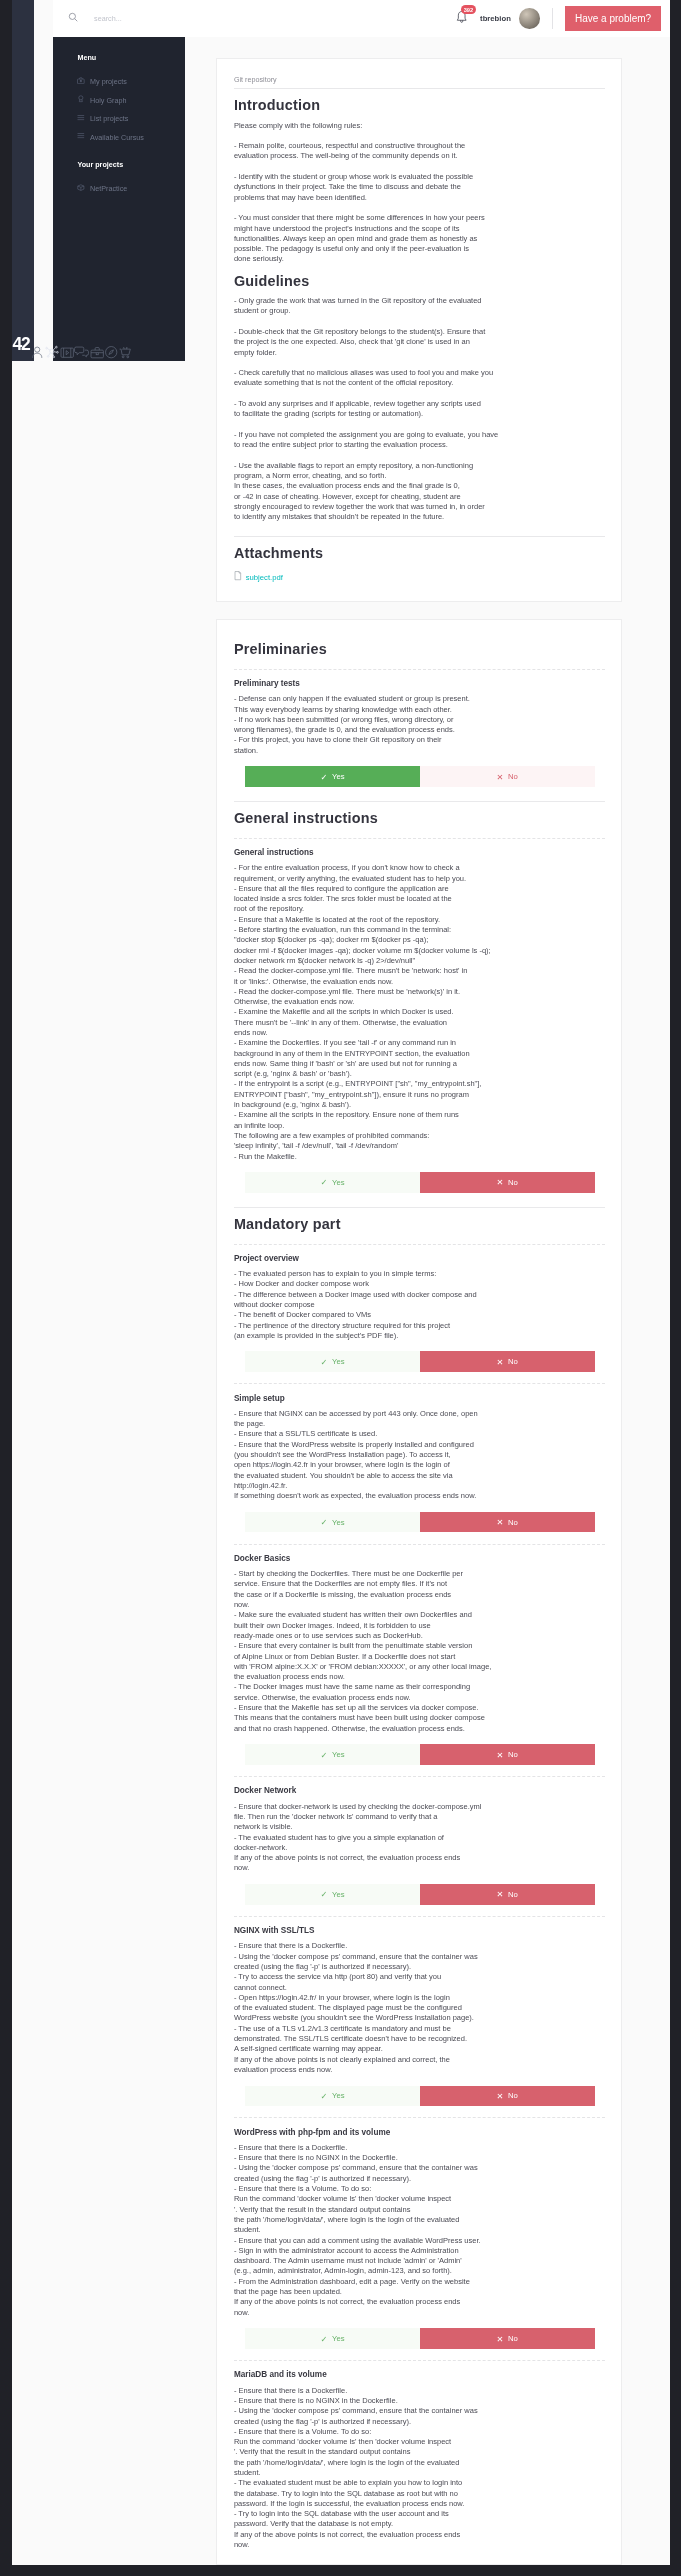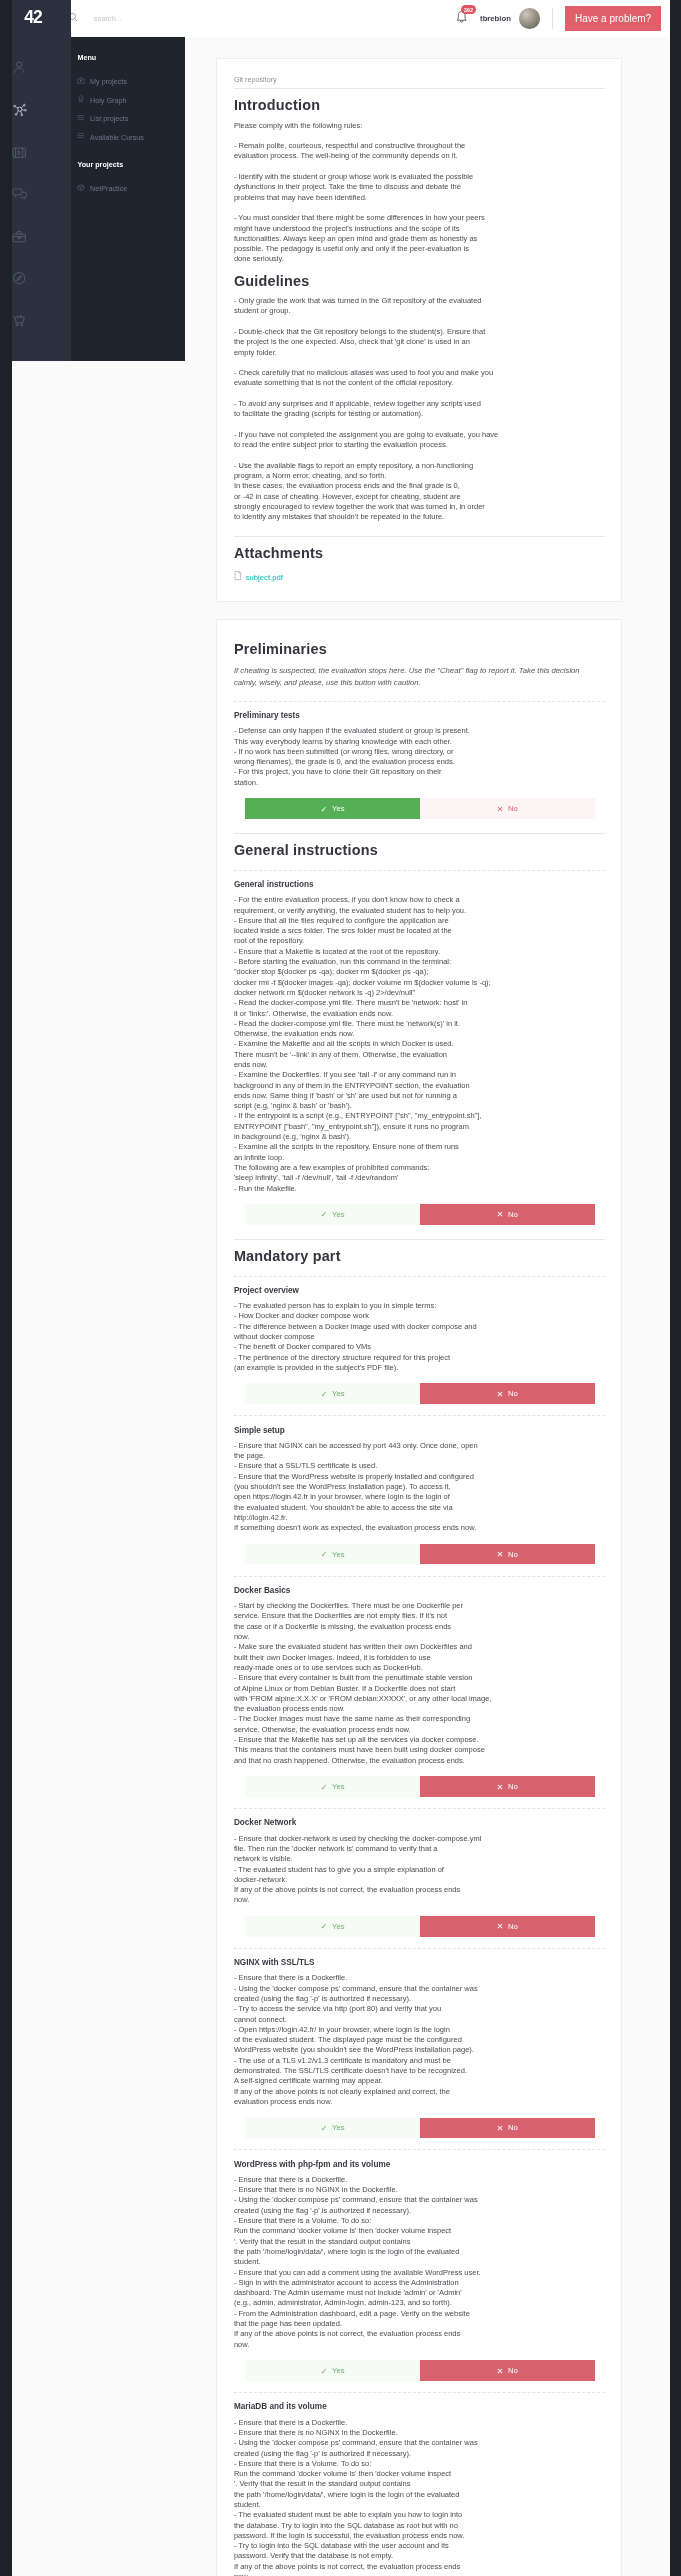--- a/index.html
+++ b/index.html
@@ -15,21 +15,21 @@
   .top-right { display:flex; align-items:center; gap:8.2px; }
   .bell-wrap { position:relative; margin-right:3.1px; }
   .bell-wrap svg { stroke:#3c3f4a; }
   .notif-badge { position:absolute; top:-5.2px; left:5.2px; background:#e4525f; color:#fff; font-size:5.7px; font-weight:bold; border-radius:5.2px; padding:1.5px 3.1px; }
   .username { font-size:7.7px; font-weight:bold; color:#3a3d47; }
   .avatar { width:20.6px; height:20.6px; border-radius:50%; background:radial-gradient(circle at 35% 30%, #cfc6b8, #7d766c 70%, #55504a); }
   .vdiv { width:0.5px; height:20.6px; background:#e3e3e6; margin:0 4.1px; }
   .problem-btn { background:#df5f6b; color:#fff; border:none; font-size:10px; padding:6.7px 10.3px; cursor:pointer; font-family:inherit; }
 
   
-  .iconrail { position:absolute; left:0; top:0; width:59px; height:361px; background:#2c3140; display:flex; flex-direction:column; align-items:flex-start; z-index:3; }
+  .iconrail { position:absolute; left:0; top:0; width:22px; height:361px; background:#2c3140; display:flex; flex-direction:row; align-items:flex-end; z-index:3; }
   .logo42 { width:41px; height:34px; display:flex; align-items:center; justify-content:center; color:#fff; font-size:17.5px; font-weight:bold; letter-spacing:-1px; }
   .rail-ic { margin-top:26px; }
   .rail-ic svg { stroke:#606879; fill:none; stroke-width:1.4; }
   .rail-ic.active svg { stroke:#dfe3ee; }
   .menupanel { position:absolute; left:41px; top:37px; width:132px; height:324px; background:#20242f; padding:15px 0 0 24px; z-index:2; }
   .menu-head { color:#fff; font-size:7.2px; font-weight:bold; margin:1px 0 10.3px; }
   .menu-head.second { margin-top:13.4px; }
   .menu-item { display:flex; align-items:center; gap:5px; height:18.5px; color:#6d7487; font-size:7.2px; cursor:pointer; }
   .menu-item svg { stroke:#596075; fill:none; stroke-width:1.2; }
 
@@ -259,21 +259,20 @@
               <path d="M2 1 h8 l3 3 v13 h-11 z"></path>
               <path d="M10 1 v3 h3"></path>
             </svg></span>
         <span>subject.pdf</span>
       </a>
     </section>
 
     <section class="card">
 
       <h2>Preliminaries</h2>
-      <p class="italic-note">If cheating is suspected, the evaluation stops here. Use the "Cheat" flag to report it. Take this decision calmly, wisely, and please, use this button with caution.</p>
       <hr class="dashed">
       <div class="question">
         <div class="qtitle">Preliminary tests</div>
         <p class="qbody">- Defense can only happen if the evaluated student or group is present.
 This way everybody learns by sharing knowledge with each other.
 - If no work has been submitted (or wrong files, wrong directory, or
 wrong filenames), the grade is 0, and the evaluation process ends.
 - For this project, you have to clone their Git repository on their
 station.</p>
         <div class="ansrow">

